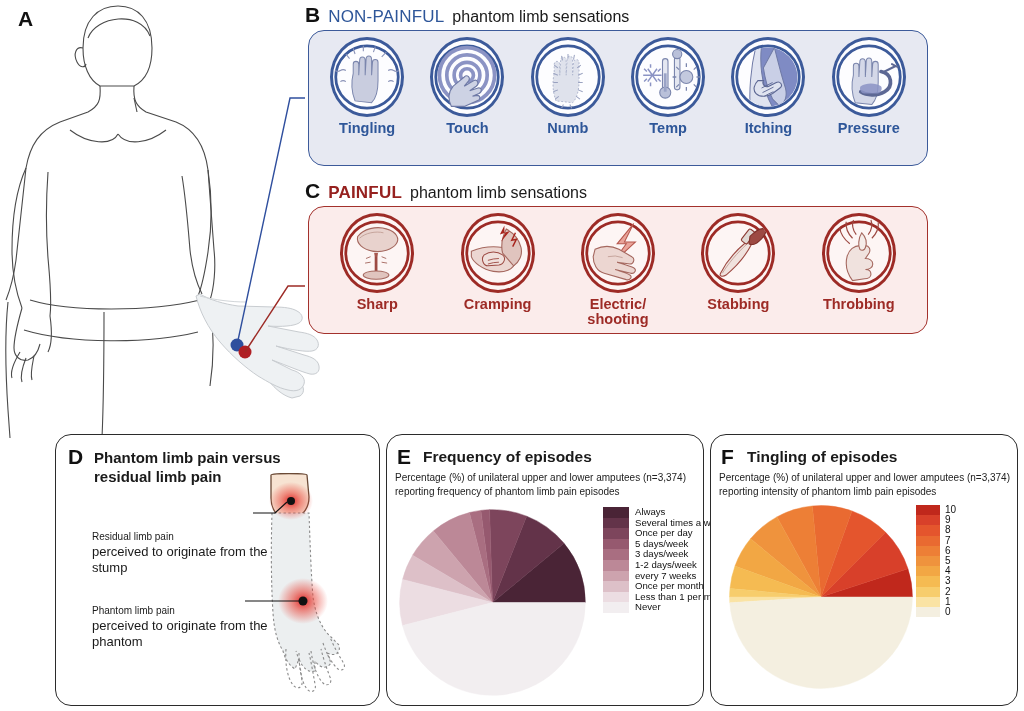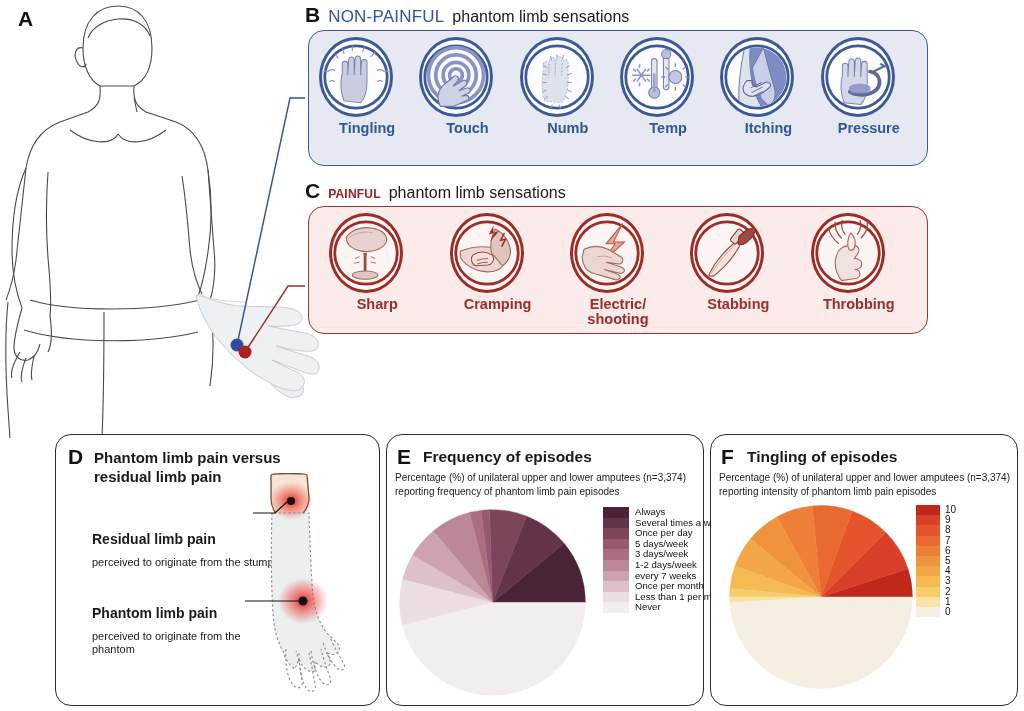--- a/index.html
+++ b/index.html
@@ -16,44 +16,44 @@
   
   #panel-b{position:absolute;left:305px;top:4px;width:630px;height:164px;}
   #panel-b .hdr{position:absolute;left:0;top:0;display:flex;align-items:baseline;gap:8px;}
   #panel-b .kw{font-weight:normal;font-size:17px;color:#2e5699;letter-spacing:.2px;}
   #panel-b .rest{font-size:16px;color:#1a1a1a;}
   #panel-b .box{position:absolute;left:3px;top:26px;width:620px;height:136px;
       background:#e7e9f2;border:1.6px solid #3c5a9a;border-radius:16px;box-sizing:border-box;}
   
   #panel-c{position:absolute;left:305px;top:180px;width:630px;height:180px;}
   #panel-c .hdr{position:absolute;left:0;top:0;display:flex;align-items:baseline;gap:8px;}
-  #panel-c .kw{font-weight:bold;font-size:12px;color:#96211f;letter-spacing:.2px;}
+  #panel-c .kw{font-weight:bold;font-size:17px;color:#96211f;letter-spacing:.2px;}
   #panel-c .rest{font-size:16px;color:#1a1a1a;}
   #panel-c .box{position:absolute;left:3px;top:26px;width:620px;height:128px;
       background:#fbeceb;border:1.6px solid #a3312c;border-radius:16px;box-sizing:border-box;}
 
   .icon-row{position:absolute;left:0;top:0;width:100%;height:100%;
       display:flex;justify-content:space-around;align-items:flex-start;padding:6px 8px 0 8px;box-sizing:border-box;}
-  .icon-cell{width:96px;display:flex;flex-direction:column;}
+  .icon-cell{width:96px;display:flex;flex-direction:column;align-items:center;}
   .icon-circle{width:74px;height:80px;border-radius:50%;box-sizing:border-box;display:block;}
   .b .icon-circle{border:3px solid #3c5a9a;background:#fdfdff;}
   .c .icon-circle{border:3px solid #9d2b26;background:#fdf5f4;}
   .icon-label{margin-top:4px;font-weight:bold;font-size:14.5px;text-align:center;line-height:1.05;}
   .b .icon-label{color:#2e5699;}
   .c .icon-label{color:#9d2b26;}
 
   
   #panel-d{position:absolute;left:55px;top:434px;width:325px;height:272px;
       background:#fff;border:1.6px solid #2b2b2b;border-radius:16px;box-sizing:border-box;}
   #panel-d .panel-letter{position:absolute;left:12px;top:11px;}
   #panel-d .d-title{position:absolute;left:38px;top:13px;width:230px;
       font-weight:bold;font-size:15px;line-height:1.28;}
   .d-block{position:absolute;width:185px;}
-  .d-block .bold{font-weight:bold;font-size:14px;line-height:1.2;}
-  .d-block .sub{font-size:11px;line-height:1.22;margin-top:8px;}
+  .d-block .bold{font-weight:normal;font-size:10px;line-height:1.2;}
+  .d-block .sub{font-size:13px;line-height:1.22;margin-top:1px;}
   #d-res{left:36px;top:96px;}
   #d-pha{left:36px;top:170px;}
   #d-arm{position:absolute;left:185px;top:38px;}
 
   
   #panel-e{position:absolute;left:386px;top:434px;width:318px;height:272px;
       background:#fff;border:1.6px solid #2b2b2b;border-radius:16px;box-sizing:border-box;}
   #panel-e .panel-letter{position:absolute;left:10px;top:11px;}
   .p-title{position:absolute;left:36px;top:13px;font-weight:bold;font-size:15.5px;}
   .p-sub{position:absolute;left:8px;top:36px;width:300px;font-size:10px;line-height:1.35;color:#222;}

